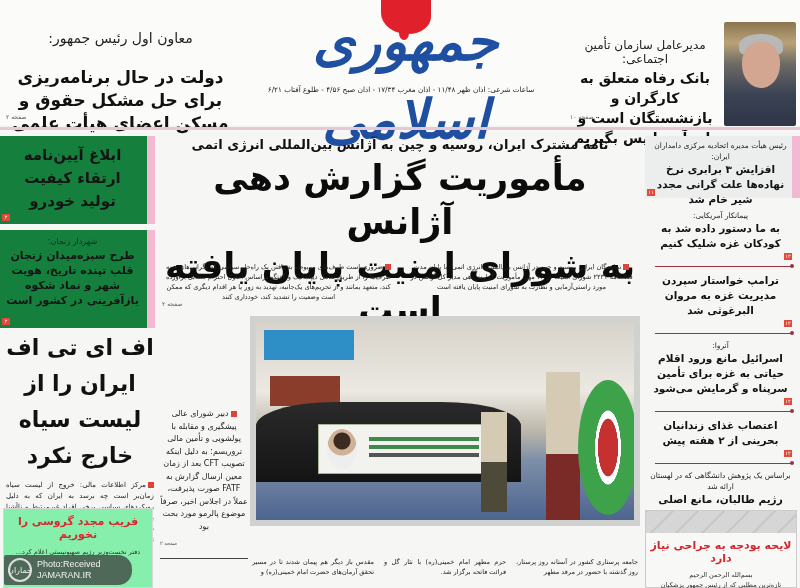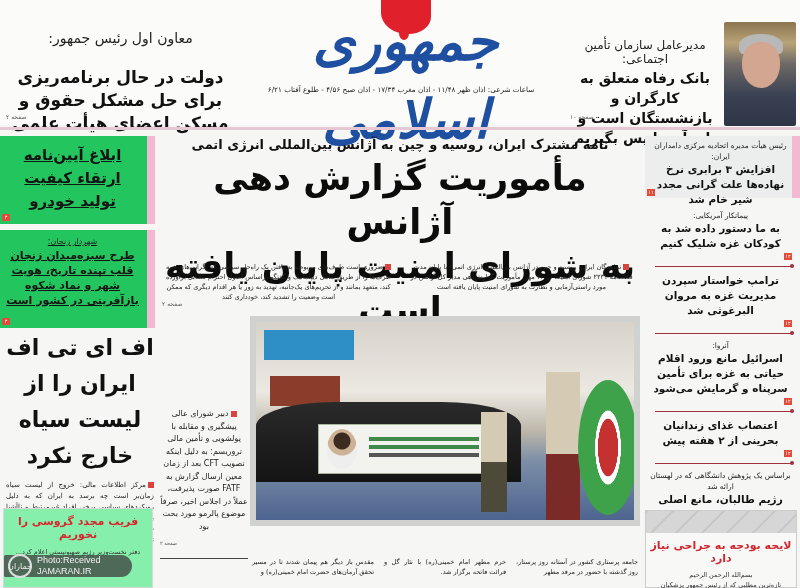--- a/index.html
+++ b/index.html
@@ -23,39 +23,39 @@
   .mast-right .head { font-size: 14px; font-weight: bold; line-height: 20px; color: #111; }
   .photo-official { position: absolute; left: 724px; top: 22px; width: 72px; height: 104px; background: linear-gradient(180deg,#8a7550 0%,#b9a277 20%,#6e6a66 40%,#3b4254 70%,#2e3546 100%); border-radius: 2px; overflow: hidden; }
   .photo-official .face { position: absolute; left: 18px; top: 20px; width: 38px; height: 46px; background: #d2a690; border-radius: 45% 45% 50% 50%; }
   .photo-official .hair { position: absolute; left: 15px; top: 12px; width: 44px; height: 22px; background: #b8b8b8; border-radius: 50% 50% 30% 30%; }
   .page-ref { position: absolute; font-size: 6px; color: #555; }
 
   .rule-top { position: absolute; top: 127px; left: 0; width: 800px; height: 3px; background: #e5c8d4; }
 
   
   .left-col { position: absolute; left: 0; top: 136px; width: 155px; }
-  .box-gray { position: relative; background: #22c55e; border-left: 0; margin-right: 0; text-decoration: underline; }
+  .box-gray { position: relative; background: #15803d; border-left: 0; margin-right: 0; }
   .box-gray .pink-bar { position: absolute; right: 0; top: 0; bottom: 0; width: 8px; background: #f4b9d2; }
   .box1 { height: 88px; padding: 8px 14px 0 4px; text-align: center; }
   .box1 .head { font-size: 15px; font-weight: bold; line-height: 23px; }
   .box2 { margin-top: 6px; height: 98px; padding: 6px 14px 0 4px; text-align: center; }
   .box2 .kicker { font-size: 8px; color: #222; line-height: 12px; }
   .box2 .head { font-size: 11px; font-weight: bold; line-height: 15px; }
   .num-badge { position: absolute; width: 8px; height: 7px; background: #e24b3b; color: #fff; font-size: 5px; line-height: 7px; text-align: center; }
 
   .fatf { position: absolute; left: 0; top: 330px; width: 160px; text-align: center; }
   .fatf .head { font-size: 22px; font-weight: bold; line-height: 36px; color: #111; }
   .fatf .body { margin-top: 6px; padding: 0 6px; font-size: 7px; line-height: 11px; color: #222; text-align: justify; text-align-last: center; }
   .bullet { display: inline-block; width: 6px; height: 6px; background: #d9453e; margin-left: 2px; vertical-align: middle; }
 
   .deception-box { position: absolute; left: 3px; top: 508px; width: 150px; height: 80px; border: 1px solid #d8d8d8; background: #86efac; text-align: center; padding-top: 6px; }
   .deception-box .head { font-size: 11px; font-weight: bold; color: #d8262e; }
   .deception-box .body { font-size: 6.5px; color: #333; line-height: 10px; margin-top: 6px; padding: 0 4px; }
 
-  .watermark { position: absolute; left: 4px; top: 555px; width: 128px; height: 22px; background: rgba(60,60,60,0.75); border-radius: 2px 14px 14px 2px; direction: ltr; display: flex; align-items: center; padding-left: 4px; }
+  .watermark { position: absolute; left: 4px; top: 555px; width: 128px; height: 30px; background: rgba(60,60,60,0.75); border-radius: 2px 14px 14px 2px; direction: ltr; display: flex; align-items: center; padding-left: 4px; }
   .watermark .wm-logo { width: 24px; height: 24px; border: 2px solid #ddd; border-radius: 50%; color: #eee; font-size: 8px; display: flex; align-items: center; justify-content: center; margin-right: 5px; }
   .watermark .wm-text { color: #f2f2f2; font-size: 9px; line-height: 11px; font-family: "Liberation Sans", sans-serif; }
 
   
   .cft-col { position: absolute; left: 160px; top: 408px; width: 88px; text-align: center; font-size: 8px; line-height: 12.5px; color: #222; }
   .cft-col .foot { text-align: left; font-size: 5px; color: #555; margin-top: 4px; }
   .cft-col .rule { margin-top: 8px; height: 1px; background: #444; }
 
   
   .center { position: absolute; left: 160px; top: 134px; width: 480px; text-align: center; }

